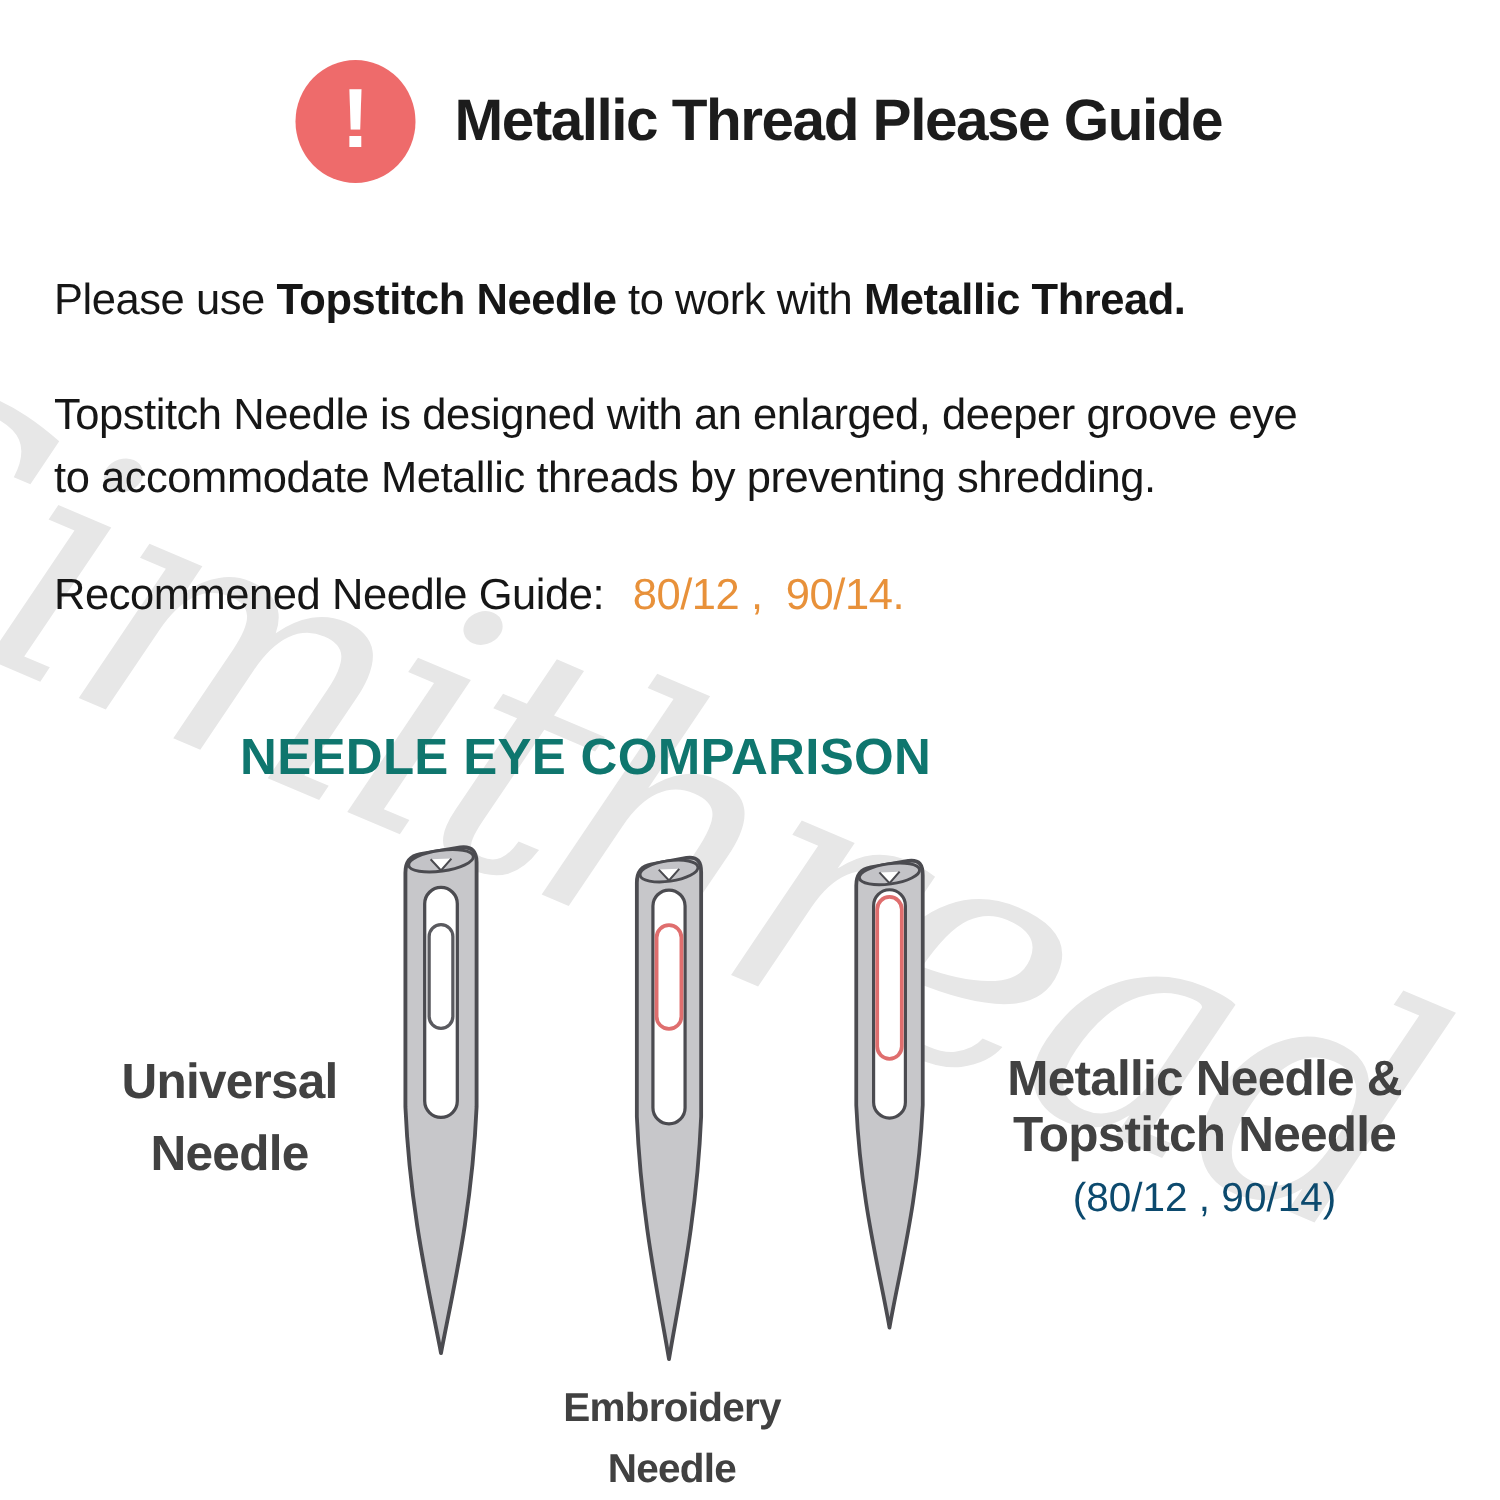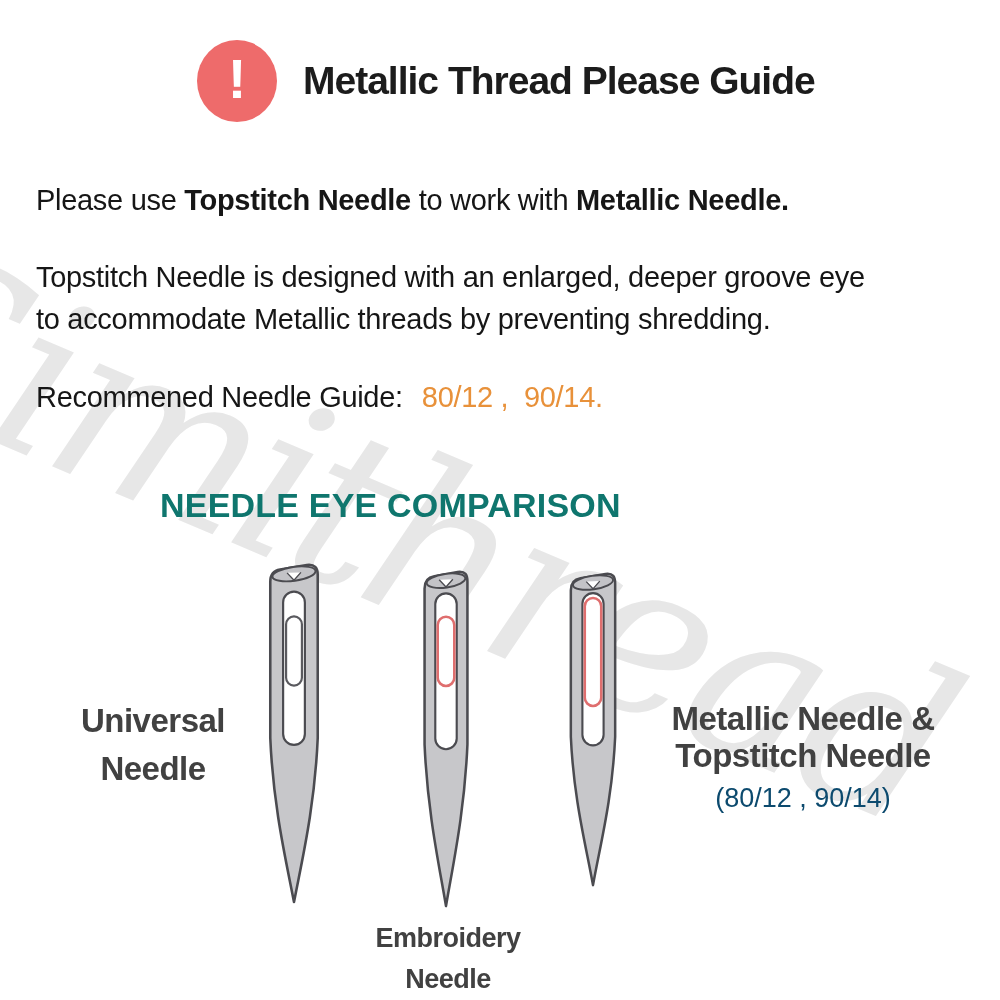--- a/index.html
+++ b/index.html
@@ -155,21 +155,21 @@
 
   <div class="watermark">Simithread</div>
 
   <header class="layer header">
     <div class="alert-circle">
       <span>!</span>
     </div>
     <h1 class="title">Metallic Thread Please Guide</h1>
   </header>
 
-  <p class="layer intro"><span>Please use </span><strong>Topstitch Needle</strong><span> to work with </span><strong>Metallic Needle.</strong></p>
+  <p class="layer intro"><span>Please use </span><strong>Topstitch Needle</strong><span> to work with </span><strong>Metallic Thread.</strong></p>
 
   <p class="layer desc">
     <span>Topstitch Needle is designed with an enlarged, deeper groove eye</span>
     <span>to accommodate Metallic threads by preventing shredding.</span>
   </p>
 
   <p class="layer recommend"><span>Recommened Needle Guide:</span><span class="sizes">80/12 ,  90/14.</span></p>
 
   <h2 class="layer comparison-heading">NEEDLE EYE COMPARISON</h2>
 

